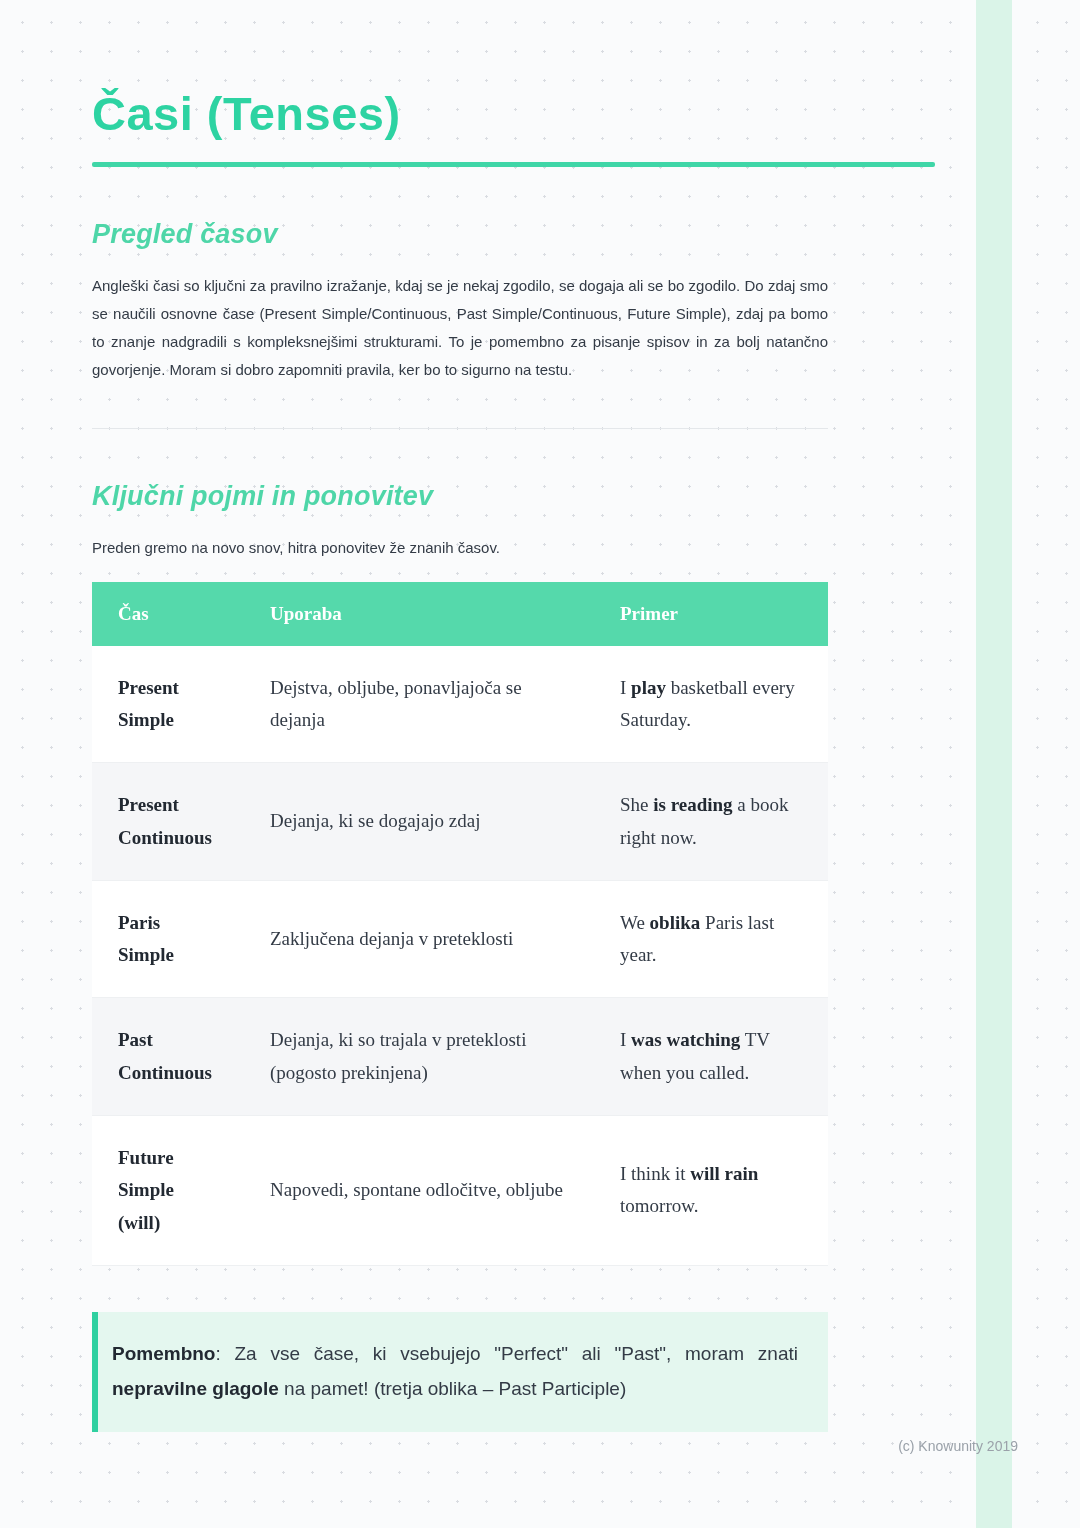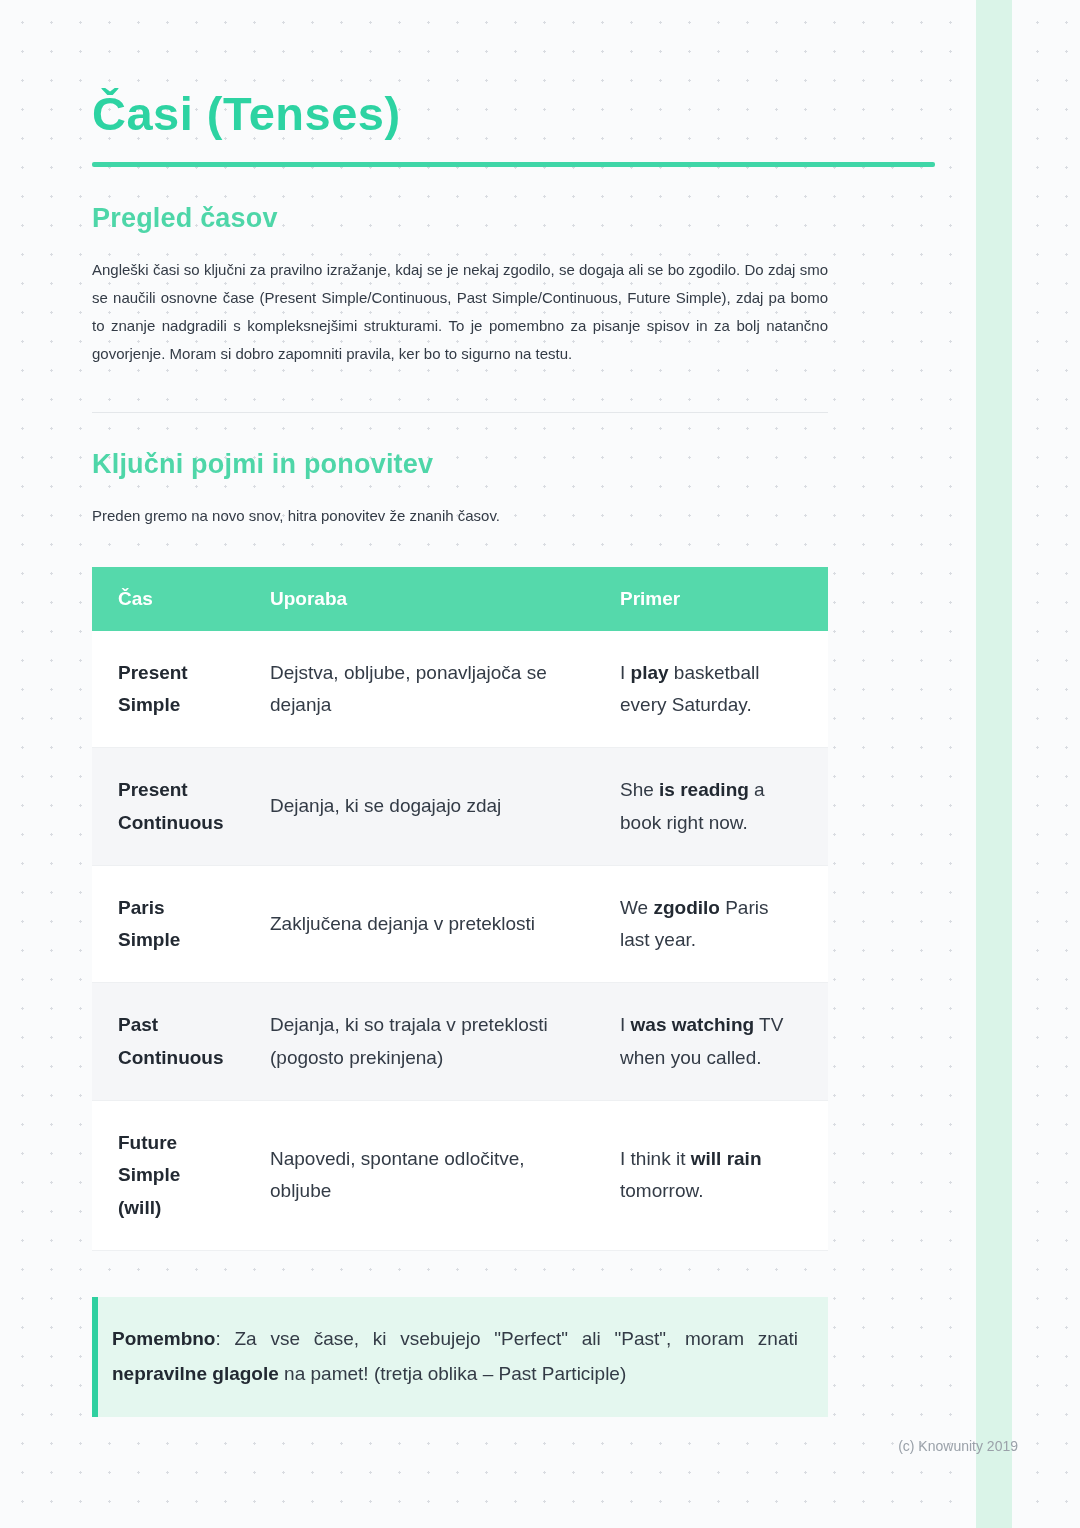--- a/index.html
+++ b/index.html
@@ -50,44 +50,46 @@
   }
   .title-rule {
     margin-top: 22px;
     width: 843px;
     height: 5px;
     background: #3fd6a7;
     border: none;
     border-radius: 2px;
   }
   h2.section-heading {
-    margin: 36px 0 0 0;
+    margin: 52px 0 0 0;
     font-size: 27px;
     font-weight: 700;
     color: #4ed6a8;
     letter-spacing: 0.2px;
+    font-style: italic;
   }
   p.body-text {
     margin: 22px 0 0 0;
     font-size: 15px;
     line-height: 1.88;
     color: #333b46;
     text-align: justify;
   }
   .section-divider {
     margin: 44px 0 0 0;
     border: none;
     border-top: 1px solid #e4e7ea;
     width: 100%;
   }
   table.tenses-table {
-    margin-top: 36px;
+    margin-top: 19px;
     border-collapse: collapse;
     width: 736px;
     table-layout: fixed;
+    font-family: Liberation Serif, serif;
   }
   table.tenses-table th {
     background: #55d9ab;
     color: #ffffff;
     font-size: 19px;
     font-weight: 700;
     text-align: left;
     padding: 21px 26px;
   }
   table.tenses-table td {
@@ -172,21 +174,21 @@
             <td>I <b>play</b> basketball every Saturday.</td>
           </tr>
           <tr>
             <td><b>Present Continuous</b></td>
             <td>Dejanja, ki se dogajajo zdaj</td>
             <td>She <b>is reading</b> a book right now.</td>
           </tr>
           <tr>
             <td><b>Paris Simple</b></td>
             <td>Zaključena dejanja v preteklosti</td>
-            <td>We <b>zgodilo</b> Paris last year.</td>
+            <td>We <b>oblika</b> Paris last year.</td>
           </tr>
           <tr>
             <td><b>Past Continuous</b></td>
             <td>Dejanja, ki so trajala v preteklosti (pogosto prekinjena)</td>
             <td>I <b>was watching</b> TV when you called.</td>
           </tr>
           <tr>
             <td><b>Future Simple (will)</b></td>
             <td>Napovedi, spontane odločitve, obljube</td>
             <td>I think it <b>will rain</b> tomorrow.</td>

